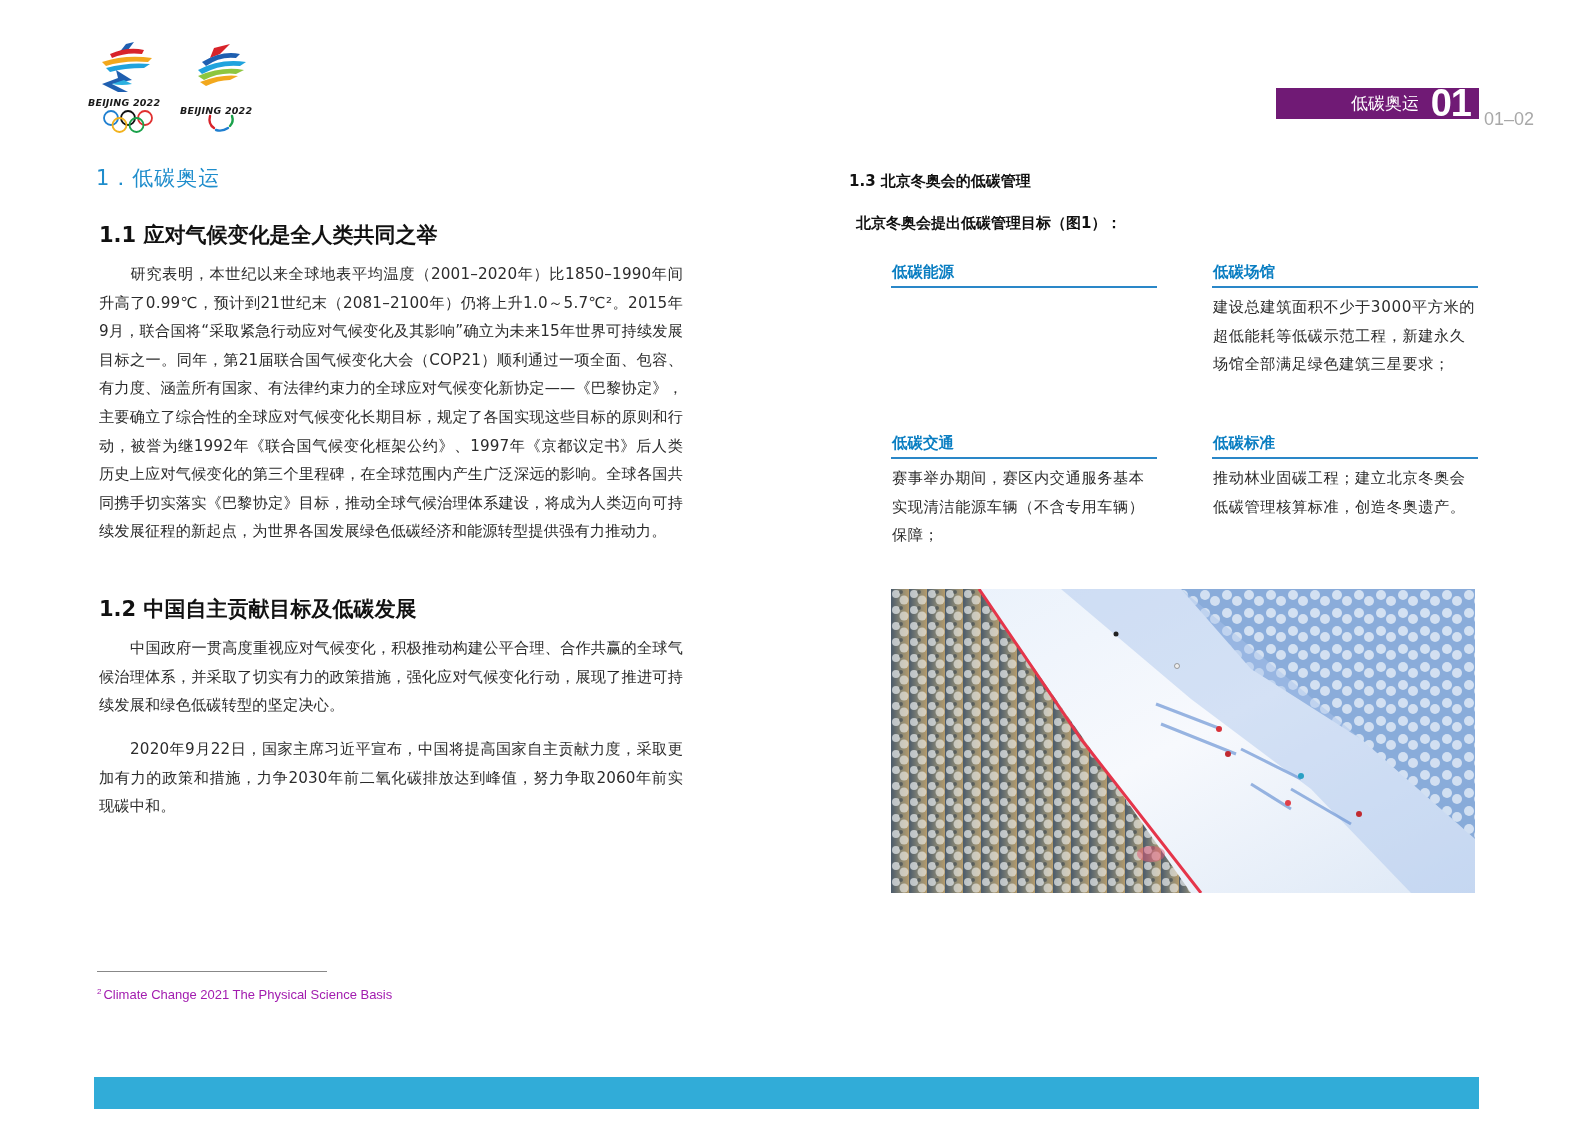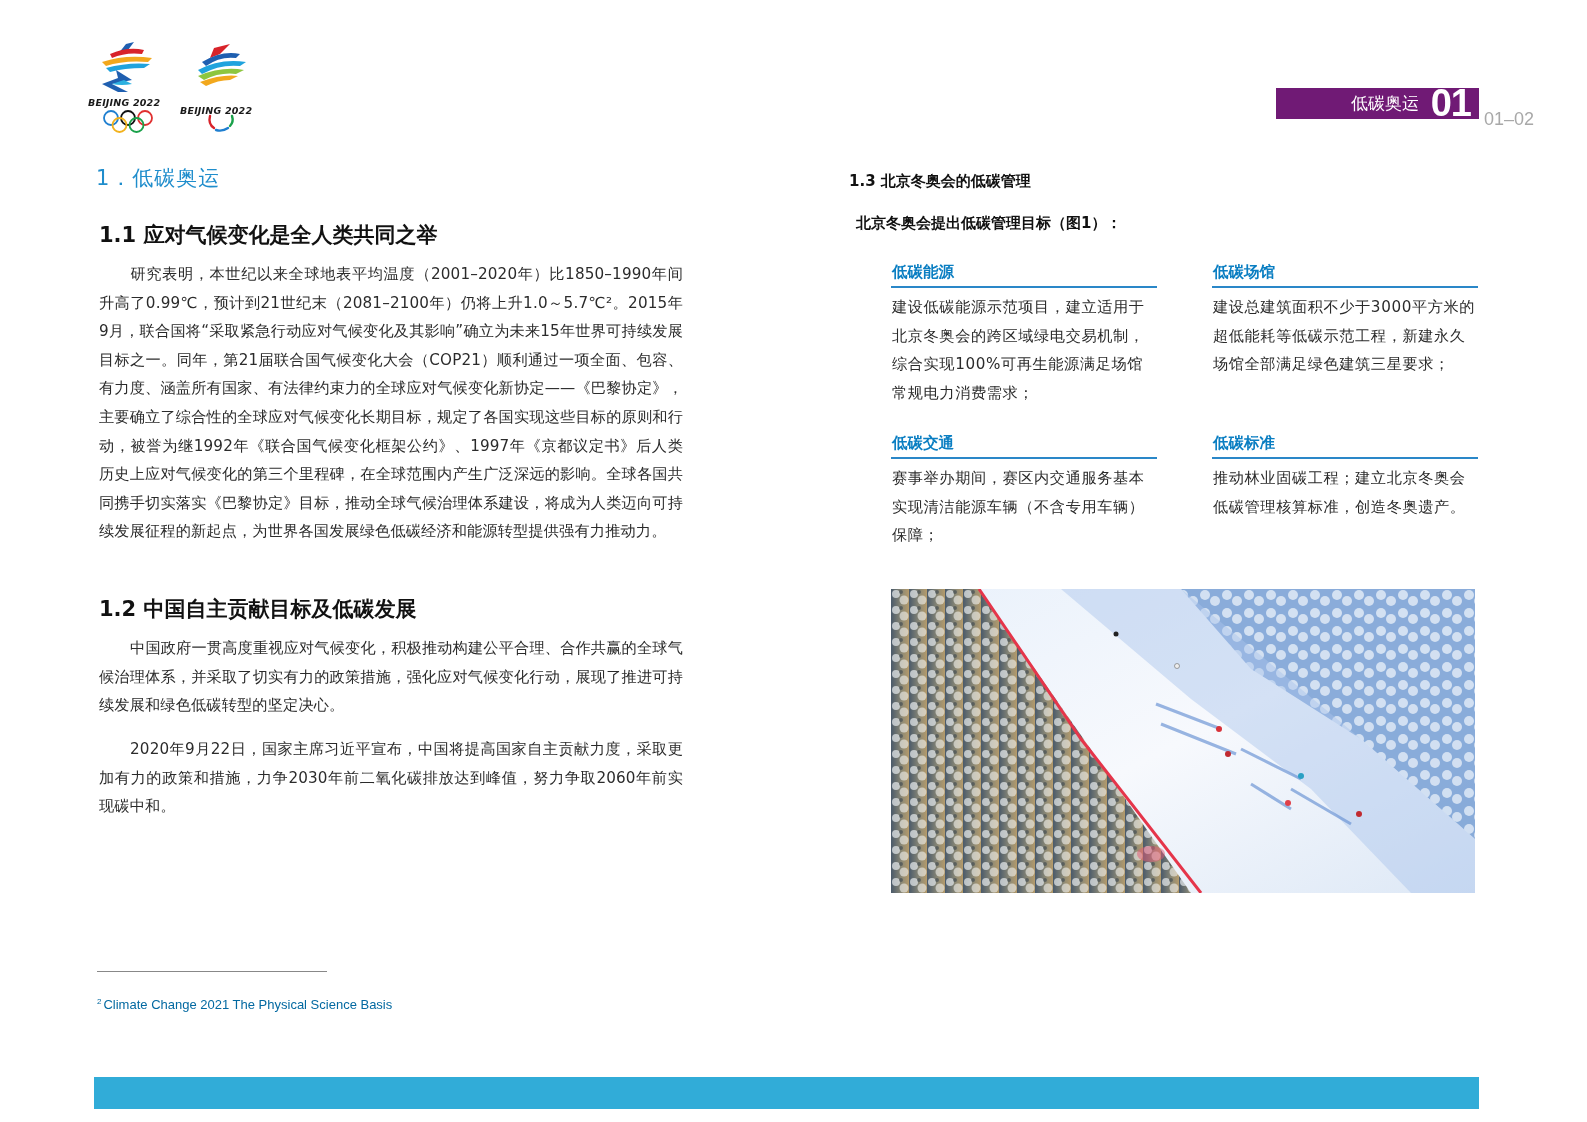--- a/index.html
+++ b/index.html
@@ -19,21 +19,21 @@
   .header-tab-num { position: absolute; right: 8px; top: -6px; font-family: "Liberation Sans", sans-serif; font-size: 38px; font-weight: 700; color: #ffffff; letter-spacing: -1px; }
   .page-range { position: absolute; left: 1484px; top: 109px; font-family: "Liberation Sans", sans-serif; font-size: 18px; color: #a8a8a8; }
 
   
   .section-title { position: absolute; left: 96px; top: 164px; font-size: 21px; color: #1f8dcc; letter-spacing: 1px; }
   .h2 { position: absolute; font-size: 21px; font-weight: bold; color: #111; }
   .para { position: absolute; left: 99px; width: 584px; font-size: 15.2px; line-height: 28.6px; color: #2b2b2b; text-align: justify; letter-spacing: 0.15px; }
   .para .indent { display: inline-block; width: 31px; }
 
   .footnote-rule { position: absolute; left: 97px; top: 971px; width: 230px; height: 1px; background: #888; }
-  .footnote { position: absolute; left: 97px; top: 987px; font-family: "Liberation Sans", sans-serif; font-size: 13px; color: #0369a1; margin-top: 10px; }
+  .footnote { position: absolute; left: 97px; top: 987px; font-family: "Liberation Sans", sans-serif; font-size: 13px; color: #a21caf; }
   .footnote sup { font-size: 8px; vertical-align: 5px; margin-right: 2px; }
 
   
   .h3 { position: absolute; font-size: 15px; font-weight: bold; color: #111; }
   .goal { position: absolute; width: 266px; }
   .goal-title { font-size: 15.5px; font-weight: bold; color: #0a7ec2; height: 22px; padding-left: 1px; }
   .goal-rule { width: 266px; height: 2px; background: #2a87c8; margin-top: 2px; }
   .goal-body { margin-top: 5px; font-size: 15.2px; line-height: 28.6px; color: #2b2b2b; letter-spacing: 0.6px; padding-left: 1px; }
 
   
@@ -98,21 +98,20 @@
 
 <div class="footnote-rule"></div>
 <div class="footnote"><sup>2</sup><span>Climate Change 2021 The Physical Science Basis</span></div>
 
 <div class="h3" style="left:849px; top:172px;">1.3 北京冬奥会的低碳管理</div>
 <div class="h3" style="left:856px; top:214px;">北京冬奥会提出低碳管理目标（图1）：</div>
 
 <div class="goal" style="left:891px; top:262px;">
   <div class="goal-title">低碳能源</div>
   <div class="goal-rule"></div>
-  <div class="goal-body">建设低碳能源示范项目，建立适用于北京冬奥会的跨区域绿电交易机制，综合实现100%可再生能源满足场馆常规电力消费需求；</div>
 </div>
 <div class="goal" style="left:1212px; top:262px;">
   <div class="goal-title">低碳场馆</div>
   <div class="goal-rule"></div>
   <div class="goal-body">建设总建筑面积不少于3000平方米的超低能耗等低碳示范工程，新建永久场馆全部满足绿色建筑三星要求；</div>
 </div>
 <div class="goal" style="left:891px; top:433px;">
   <div class="goal-title">低碳交通</div>
   <div class="goal-rule"></div>
   <div class="goal-body">赛事举办期间，赛区内交通服务基本实现清洁能源车辆（不含专用车辆）保障；</div>

